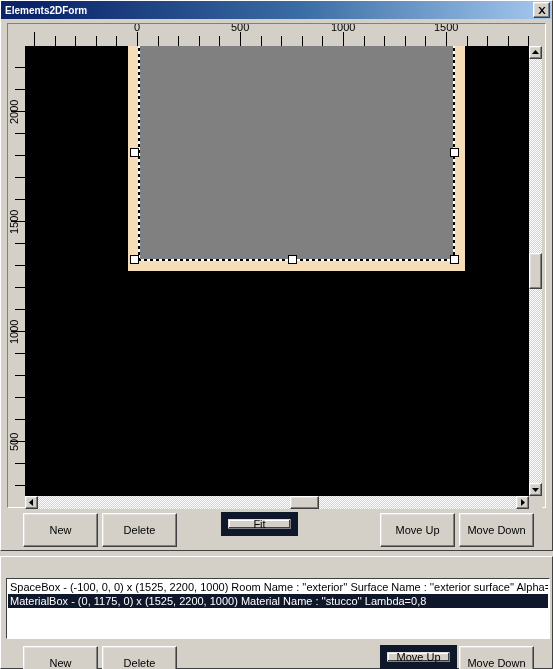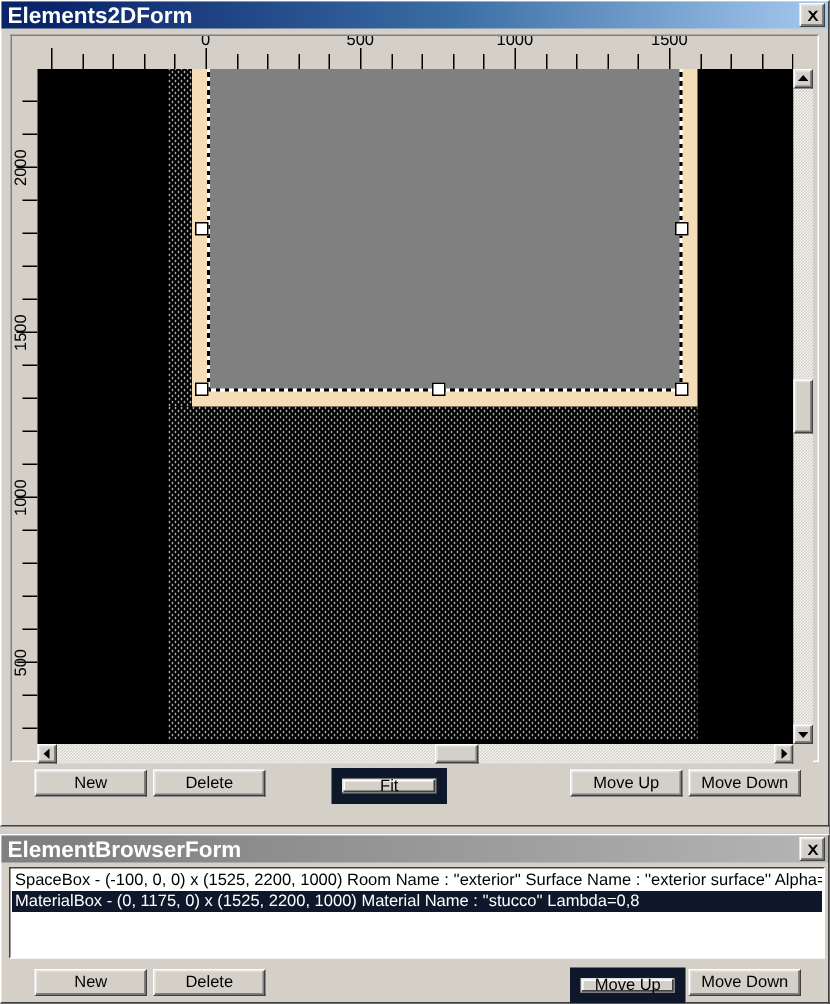--- a/index.html
+++ b/index.html
@@ -17,42 +17,42 @@
     border-top:1px solid #fff;border-left:1px solid #fff;
     border-right:1px solid #404040;border-bottom:1px solid #404040;
   }
   .titlebar{
     height:18px;display:flex;align-items:center;
     padding:0 2px 0 4px;box-sizing:border-box;
   }
   .titlebar.active{background:linear-gradient(to right,#0a246a 0%,#0a246a 6%,#3b6ea5 55%,#a6caf0 100%);}
   .titlebar.inactive{background:linear-gradient(to right,#808080 0%,#808080 8%,#9a9a9a 55%,#b5b5b5 100%);}
   .title-text{
-    color:#fff;font-weight:bold;font-size:15px;
+    color:#fff;font-weight:bold;font-size:10px;
     flex:1;white-space:nowrap;overflow:hidden;letter-spacing:0px;
   }
   .close-btn{
     width:15px;height:14px;background:#d4d0c8;
     border-top:1px solid #fff;border-left:1px solid #fff;
     border-right:1px solid #404040;border-bottom:1px solid #404040;
     display:flex;align-items:center;justify-content:center;
     font-size:10px;line-height:1;color:#000;font-weight:bold;
     box-shadow:inset -1px -1px 0 #808080, inset 1px 1px 0 #dfdfdf;
     cursor:default;
   }
   .close-btn svg{display:block;}
 
   
   .btn{
     background:#d4d0c8;color:#000;font-size:11px;
     border-top:1px solid #fff;border-left:1px solid #fff;
     border-right:1px solid #404040;border-bottom:1px solid #404040;
     box-shadow:inset -1px -1px 0 #808080, inset 1px 1px 0 #dfdfdf;
     display:flex;align-items:center;justify-content:center;
-    box-sizing:border-box;cursor:default;height:18px;position:absolute;
+    box-sizing:border-box;cursor:default;height:34px;position:absolute;
     font-family:"Liberation Sans", sans-serif;
   }
   .btn.default{
     border:7px solid #0f172a;
     box-shadow:inset -1px -1px 0 #808080, inset 1px 1px 0 #dfdfdf,
                inset -2px -2px 0 #404040, inset 2px 2px 0 #fff;
   }
 
   
   .sunken{
@@ -262,28 +262,20 @@
         <span>Move Up</span>
       </div>
     <div class="btn" style="left:457px;top:493px;width:75px;">
         <span>Move Down</span>
       </div>
   </div>
 </div>
 
 <div class="win win-outer" style="left:0;top:556px;width:553px;height:113px;">
 
-  <div class="titlebar inactive">
-    <span class="title-text">ElementBrowserForm</span>
-    <div class="close-btn">
-      <svg width="8" height="7" viewBox="0 0 8 7">
-        <path d="M0.5 0 L2 0 L4 2.2 L6 0 L7.5 0 L4.9 3.3 L7.6 7 L6 7 L4 4.4 L2 7 L0.4 7 L3.1 3.3 Z" fill="#000"></path>
-      </svg>
-    </div>
-  </div>
 
   <div style="position:absolute;left:1px;top:19px;width:549px;height:92px;background:#d4d0c8;">
 
     <div class="sunken2" style="position:absolute;left:4px;top:2px;width:544px;height:61px;">
       <div id="listbox" style="left:1px;top:1px;width:540px;height:58px;">
           <div class="li">SpaceBox - (-100, 0, 0) x (1525, 2200, 1000) Room Name : ''exterior'' Surface Name : ''exterior surface'' Alpha=25</div>
           <div class="li selected">MaterialBox - (0, 1175, 0) x (1525, 2200, 1000) Material Name : ''stucco'' Lambda=0,8</div>
         </div>
     </div>
 

